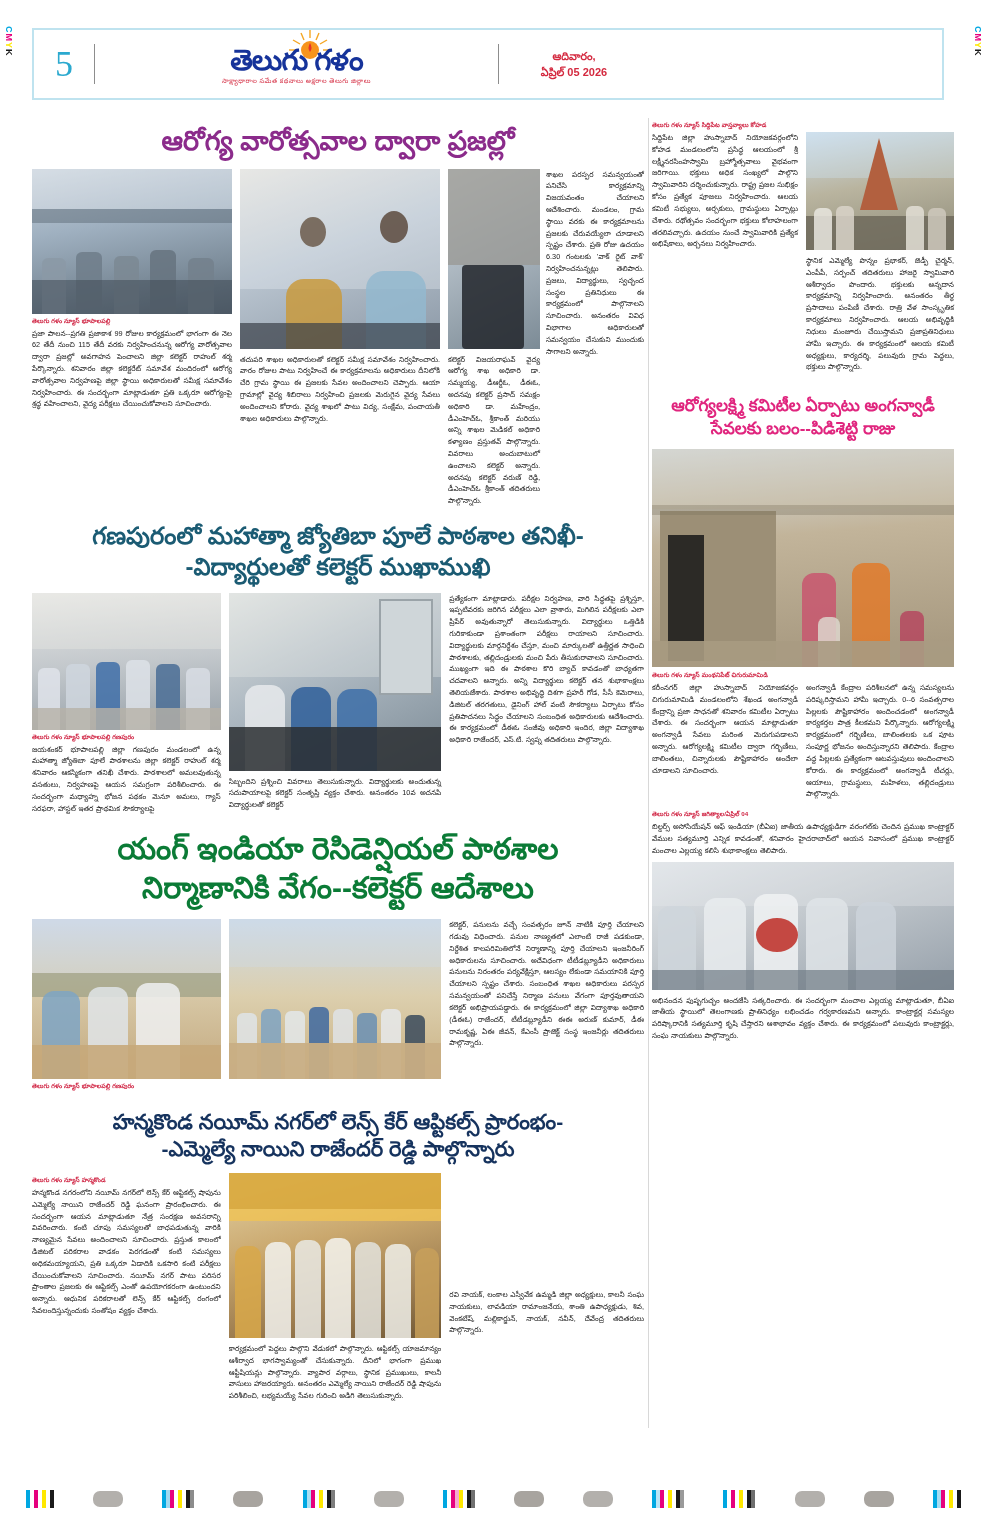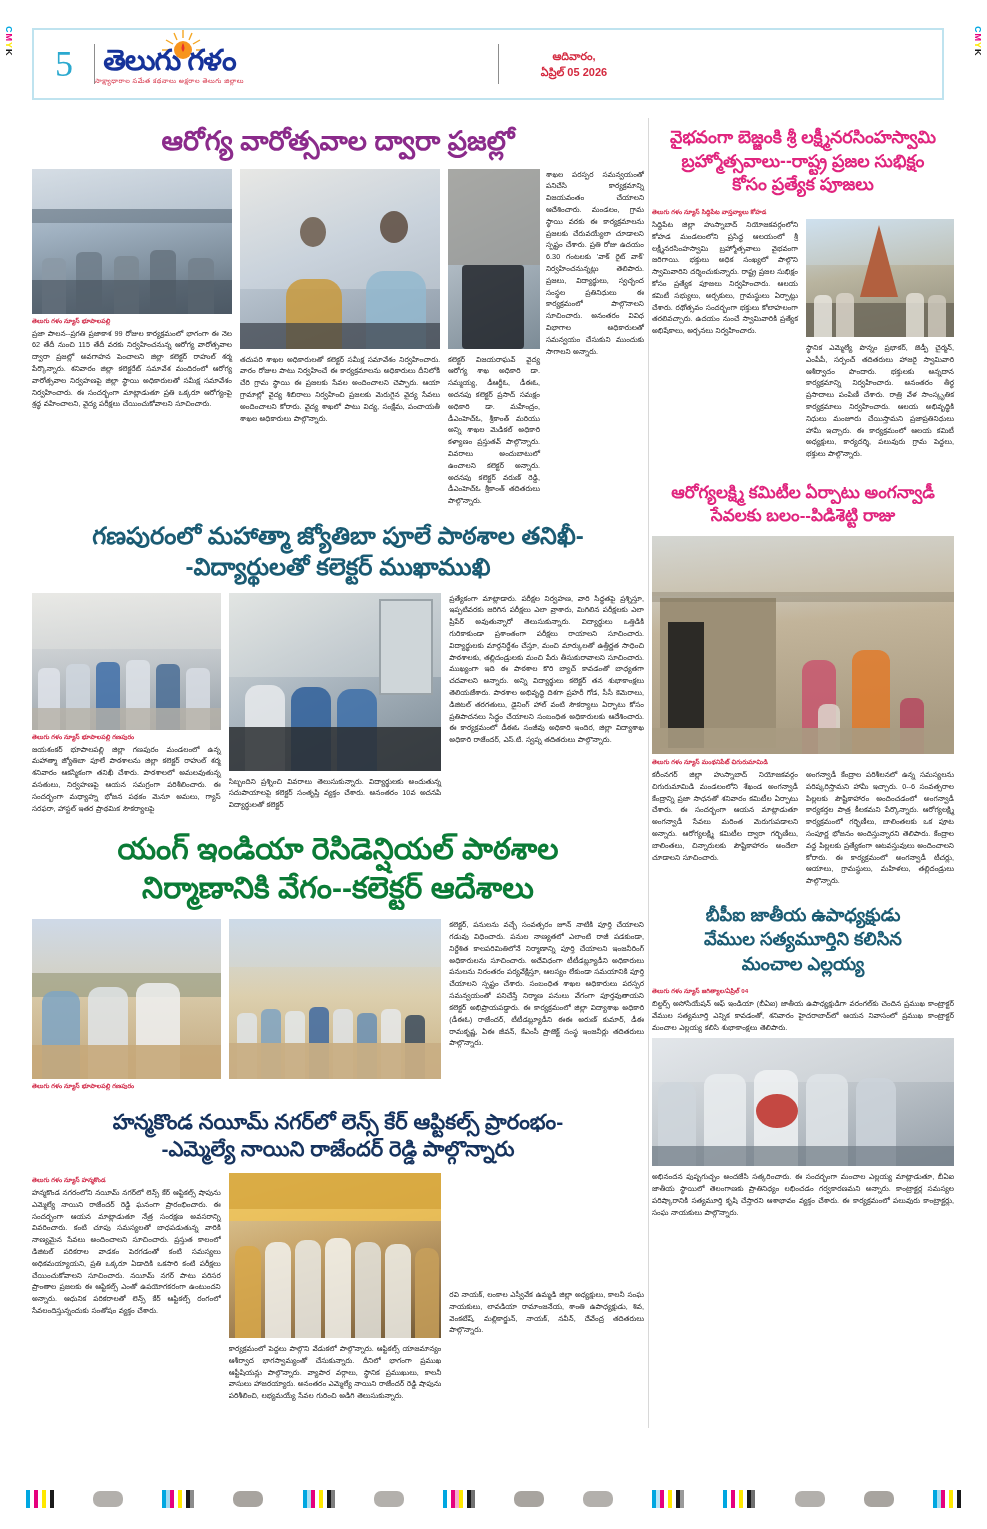--- a/index.html
+++ b/index.html
@@ -27,21 +27,21 @@
     position: absolute; left: 32px; top: 28px; width: 912px; height: 72px;
     border: 2px solid #bfe3ef; background: #fff;
     display: flex; align-items: center;
   }
   .mh-left { width: 465px; display:flex; align-items:center; height:100%; }
   .pagenum {
     width: 60px; text-align:center; color:#2ba9cf;
     font-size: 36px; font-family: "Liberation Serif", serif; line-height:1;
   }
   .mh-divider { width:1px; height:40px; background:#8d8d8d; }
-  .logo-wrap { flex:1; display:flex; justify-content:flex-start; align-items:center; position:relative; }
+  .logo-wrap { flex:1; display:flex; justify-content:center; align-items:center; position:relative; }
   .logo {
     position: relative; text-align:center; padding-top:4px;
   }
   .sun {
     position:absolute; left:50%; top:-12px; transform:translateX(-10px);
     width: 46px; height: 30px;
   }
   .logo-main {
     font-size: 29px; font-weight: bold; color: #16339a; letter-spacing: -1px;
     line-height: 1; position:relative; z-index:2;
@@ -185,36 +185,36 @@
                 <div class="ph-fig" style="left:82px;width:25px;height:58px;background:#7b8893;"></div>
                 <div class="ph-fig" style="left:118px;width:26px;height:64px;background:#66737f;"></div>
                 <div class="ph-fig" style="left:156px;width:26px;height:56px;background:#73808c;"></div>
                 <div class="ph-band" style="bottom:0;height:34px;background:#3f4a55;opacity:.55;"></div>
               </div>
             </div>
             <div class="caption">తెలుగు గళం న్యూస్ భూపాలపల్లి</div>
             <div class="bodytext">ప్రజా పాలన--ప్రగతి ప్రజాకాశ 99 రోజుల కార్యక్రమంలో భాగంగా ఈ నెల 62 తేదీ నుంచి 115 తేదీ వరకు నిర్వహించనున్న ఆరోగ్య వారోత్సవాల ద్వారా ప్రజల్లో అవగాహన పెంచాలని జిల్లా కలెక్టర్ రాహుల్ శర్మ పేర్కొన్నారు. శనివారం జిల్లా కలెక్టరేట్ సమావేశ మందిరంలో ఆరోగ్య వారోత్సవాల నిర్వహణపై జిల్లా స్థాయి అధికారులతో సమీక్ష సమావేశం నిర్వహించారు. ఈ సందర్భంగా మాట్లాడుతూ ప్రతి ఒక్కరూ ఆరోగ్యంపై శ్రద్ధ వహించాలని, వైద్య పరీక్షలు చేయించుకోవాలని సూచించారు.</div>
           </div>
 
-          <div style="width:200px;font-family:Liberation Serif, serif;">
+          <div style="width:200px;">
             <div class="photo p-press" style="height:180px;">
               <div class="ph-in">
                 <div class="ph-band" style="top:0;height:120px;background:#e9eff3;"></div>
                 <div class="ph-head" style="left:60px;top:48px;width:26px;height:30px;"></div>
                 <div class="ph-head" style="left:140px;top:42px;width:28px;height:32px;background:#5c4a3d;"></div>
                 <div class="ph-fig" style="left:46px;width:56px;height:70px;background:#c99a3d;border-radius:18px 18px 0 0;"></div>
                 <div class="ph-fig" style="left:126px;width:60px;height:78px;background:#93b9cf;border-radius:18px 18px 0 0;"></div>
                 <div class="ph-band" style="bottom:0;height:26px;background:#3a4048;opacity:.7;"></div>
               </div>
             </div>
             <div class="bodytext" style="margin-top:5px;">తదుపరి శాఖల అధికారులతో కలెక్టర్ సమీక్ష సమావేశం నిర్వహించారు. వారం రోజుల పాటు నిర్వహించే ఈ కార్యక్రమాలను అధికారులు దీనిలోకి చేరి గ్రామ స్థాయి ఈ ప్రజలకు సేవల అందించాలని చెప్పారు. ఆయా గ్రామాల్లో వైద్య శిబిరాలు నిర్వహించి ప్రజలకు మెరుగైన వైద్య సేవలు అందించాలని కోరారు. వైద్య శాఖలో పాటు విద్య, సంక్షేమ, పంచాయతీ శాఖల అధికారులు పాల్గొన్నారు.</div>
           </div>
 
           <div style="width:196px;display:flex;gap:6px;">
-            <div style="width:92px;">
+            <div style="width:92px;font-family:Liberation Serif, serif;">
               <div class="photo p-office" style="height:180px;">
                 <div class="ph-in">
                   <div class="ph-band" style="top:0;height:96px;background:#9a9a96;opacity:.8;"></div>
                   <div class="ph-fig" style="left:14px;width:62px;height:84px;background:#22262b;border-radius:4px;"></div>
                 </div>
               </div>
               <div class="bodytext" style="margin-top:5px;">కలెక్టర్ విజయరాఘవ్ వైద్య ఆరోగ్య శాఖ అధికారి డా. సమ్మయ్య, డీఆర్డీఓ, డీఈఓ, అదనపు కలెక్టర్ ప్రసాద్ సమక్షం అధికారి డా. మహేంద్రం, డీఎంహెచ్ఓ, శ్రీకాంత్ మరియు అన్ని శాఖల మెడికల్ అధికారి కళ్యాణం ప్రస్తుతవ్ పాల్గొన్నారు. వివరాలు అందుబాటులో ఉంచాలని కలెక్టర్ అన్నారు. అదనపు కలెక్టర్ వరుణ్ రెడ్డి, డీఎంహెచ్ఓ శ్రీకాంత్ తదితరులు పాల్గొన్నారు.</div>
             </div>
             <div class="bodytext" style="width:98px;">శాఖల పరస్పర సమన్వయంతో పనిచేసి కార్యక్రమాన్ని విజయవంతం చేయాలని ఆదేశించారు. మండలం, గ్రామ స్థాయి వరకు ఈ కార్యక్రమాలను ప్రజలకు చేరువయ్యేలా చూడాలని స్పష్టం చేశారు. ప్రతి రోజు ఉదయం 6.30 గంటలకు 'వాక్ రైట్ వాక్' నిర్వహించనున్నట్లు తెలిపారు. ప్రజలు, విద్యార్థులు, స్వచ్ఛంద సంస్థల ప్రతినిధులు ఈ కార్యక్రమంలో పాల్గొనాలని సూచించారు. అనంతరం వివిధ విభాగాల అధికారులతో సమన్వయం చేసుకుని ముందుకు సాగాలని అన్నారు.</div>
           </div>
@@ -339,25 +339,20 @@
           <div style="width:196px;margin-top:116px;">
             <div class="bodytext">రవి నాయక్, లంకాల ఎస్వీవేక ఉమ్మడి జిల్లా అధ్యక్షులు, కాలనీ సంఘ నాయకులు, లావడియా రామాంజనేయ, శాంతి ఉపాధ్యక్షుడు, శివ, వెంకటేష్, మల్లికార్జున్, నాయక్, నవీన్, దేవేంద్ర తదితరులు పాల్గొన్నారు.</div>
           </div>
         </div>
       </div>
     </div>
 
     <div class="col-right">
 
       <div>
-        <div class="hl hl-pink" style="padding:8px 0 8px;">
-          <div>వైభవంగా బెజ్జంకి శ్రీ లక్ష్మీనరసింహస్వామి</div>
-          <div>బ్రహ్మోత్సవాలు--రాష్ట్ర ప్రజల సుభిక్షం</div>
-          <div>కోసం ప్రత్యేక పూజలు</div>
-        </div>
         <div class="caption">తెలుగు గళం న్యూస్ సిద్దిపేట వాస్తవ్యాలు కోహడ</div>
         <div class="row gap8">
           <div style="width:146px;">
             <div class="bodytext">సిద్దిపేట జిల్లా హుస్నాబాద్ నియోజకవర్గంలోని కోహడ మండలంలోని ప్రసిద్ధ ఆలయంలో శ్రీ లక్ష్మీనరసింహస్వామి బ్రహ్మోత్సవాలు వైభవంగా జరిగాయి. భక్తులు అధిక సంఖ్యలో పాల్గొని స్వామివారిని దర్శించుకున్నారు. రాష్ట్ర ప్రజల సుభిక్షం కోసం ప్రత్యేక పూజలు నిర్వహించారు. ఆలయ కమిటీ సభ్యులు, అర్చకులు, గ్రామస్థులు ఏర్పాట్లు చేశారు. రథోత్సవం సందర్భంగా భక్తులు కోలాహలంగా తరలివచ్చారు. ఉదయం నుంచే స్వామివారికి ప్రత్యేక అభిషేకాలు, అర్చనలు నిర్వహించారు.</div>
           </div>
           <div style="width:148px;">
             <div class="photo p-temple" style="height:118px;">
               <div class="ph-in">
                 <div class="ph-band" style="top:0;height:46px;background:#cfe1f0;"></div>
                 <div style="position:absolute;left:54px;top:6px;width:38px;height:72px;background:#b2603f;
@@ -397,25 +392,20 @@
           <div style="width:146px;">
             <div class="bodytext">కరీంనగర్ జిల్లా హుస్నాబాద్ నియోజకవర్గం చిగురుమామిడి మండలంలోని శేఖండ అంగన్వాడీ కేంద్రాన్ని ప్రజా సాధనతో శనివారం కమిటీల ఏర్పాటు చేశారు. ఈ సందర్భంగా ఆయన మాట్లాడుతూ అంగన్వాడీ సేవలు మరింత మెరుగుపడాలని అన్నారు. ఆరోగ్యలక్ష్మి కమిటీల ద్వారా గర్భిణీలు, బాలింతలు, చిన్నారులకు పౌష్టికాహారం అందేలా చూడాలని సూచించారు.</div>
           </div>
           <div style="width:148px;">
             <div class="bodytext">అంగన్వాడీ కేంద్రాల పరిశీలనలో ఉన్న సమస్యలను పరిష్కరిస్తామని హామీ ఇచ్చారు. 0--6 సంవత్సరాల పిల్లలకు పౌష్టికాహారం అందించడంలో అంగన్వాడీ కార్యకర్తల పాత్ర కీలకమని పేర్కొన్నారు. ఆరోగ్యలక్ష్మి కార్యక్రమంలో గర్భిణీలు, బాలింతలకు ఒక పూట సంపూర్ణ భోజనం అందిస్తున్నారని తెలిపారు. కేంద్రాల వద్ద పిల్లలకు ప్రత్యేకంగా ఆటవస్తువులు అందించాలని కోరారు. ఈ కార్యక్రమంలో అంగన్వాడీ టీచర్లు, ఆయాలు, గ్రామస్థులు, మహిళలు, తల్లిదండ్రులు పాల్గొన్నారు.</div>
           </div>
         </div>
       </div>
 
       <div style="margin-top:10px;">
-        <div class="hl hl-teal-s" style="padding:6px 0 8px;">
-          <div>బీపీఐ జాతీయ ఉపాధ్యక్షుడు</div>
-          <div>వేముల సత్యమూర్తిని కలిసిన</div>
-          <div>మంచాల ఎల్లయ్య</div>
-        </div>
         <div class="caption">తెలుగు గళం న్యూస్ జగిత్యాల/ఏప్రిల్ 04</div>
         <div class="bodytext">బిల్డర్స్ అసోసియేషన్ ఆఫ్ ఇండియా (బీఏఐ) జాతీయ ఉపాధ్యక్షుడిగా వరంగల్‌కు చెందిన ప్రముఖ కాంట్రాక్టర్ వేముల సత్యమూర్తి ఎన్నిక కావడంతో, శనివారం హైదరాబాద్‌లో ఆయన నివాసంలో ప్రముఖ కాంట్రాక్టర్ మంచాల ఎల్లయ్య కలిసి శుభాకాంక్షలు తెలిపారు.</div>
         <div class="photo p-group" style="height:128px;margin-top:5px;">
           <div class="ph-in">
             <div class="ph-band" style="top:0;height:44px;background:#e4e7ea;"></div>
             <div class="ph-fig" style="left:6px;width:38px;height:84px;background:#cfd6dc;border-radius:12px 12px 0 0;"></div>
             <div class="ph-fig" style="left:52px;width:42px;height:92px;background:#e9ecee;border-radius:12px 12px 0 0;"></div>
             <div class="ph-fig" style="left:102px;width:44px;height:96px;background:#f0f2f3;border-radius:12px 12px 0 0;"></div>
             <div class="ph-fig" style="left:154px;width:42px;height:92px;background:#dfe4e7;border-radius:12px 12px 0 0;"></div>
             <div class="ph-fig" style="left:204px;width:40px;height:88px;background:#cdd4da;border-radius:12px 12px 0 0;"></div>

